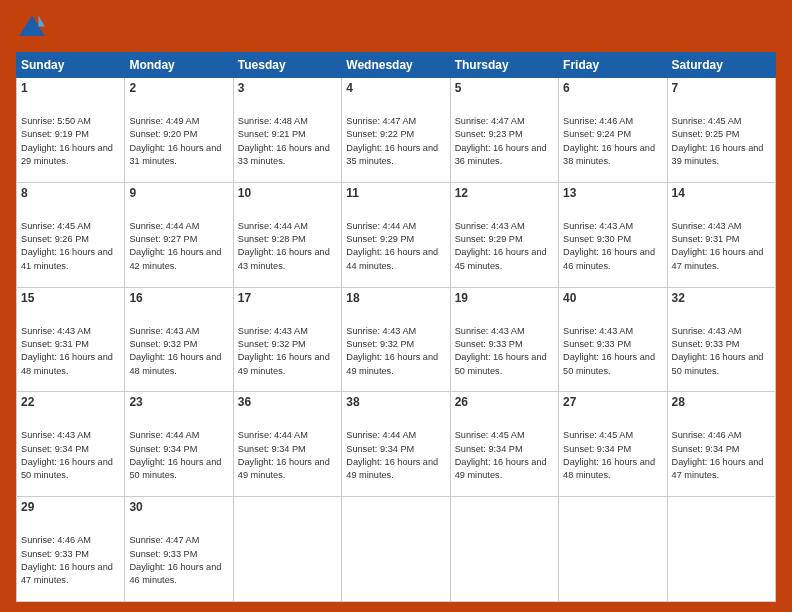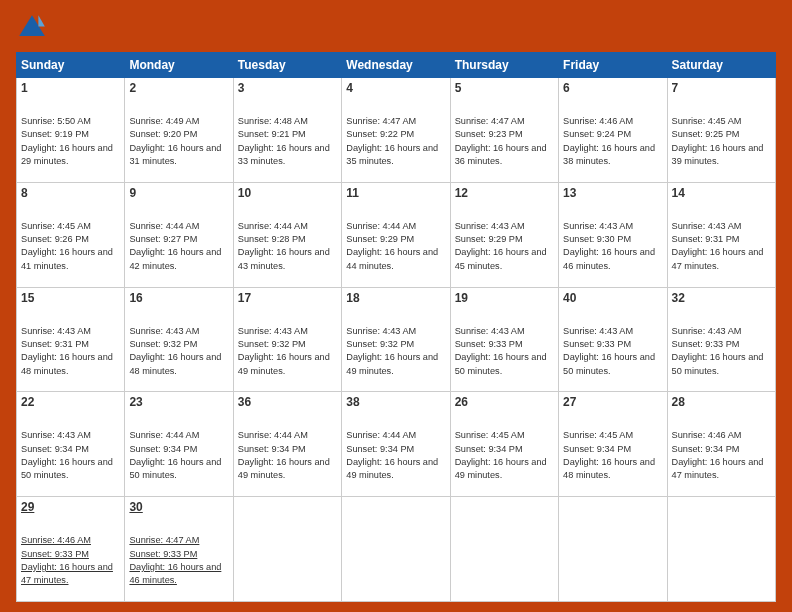--- a/index.html
+++ b/index.html
@@ -81,21 +81,20 @@
       vertical-align: top;
       padding: 3px 4px;
       border: 1px solid #ccc;
       font-size: 9.5px;
       color: #333;
       background: #fff;
       height: 82px;
     }
     .calendar tr:last-child td {
       height: 70px;
-      text-decoration: underline;
     }
     .day-num {
       font-size: 12px;
       font-weight: bold;
       display: block;
       margin-bottom: 1px;
     }
     .day-info {
       line-height: 1.45;
       font-size: 9.2px;

